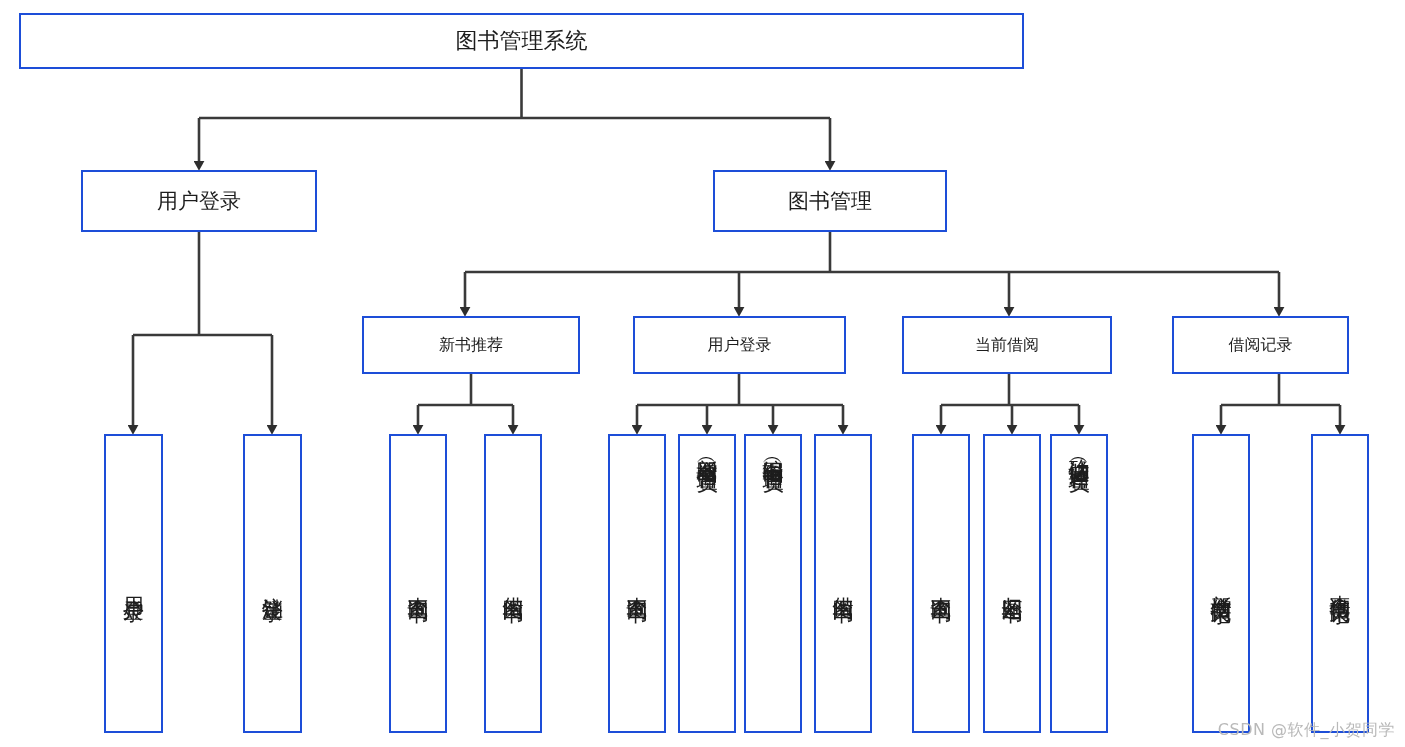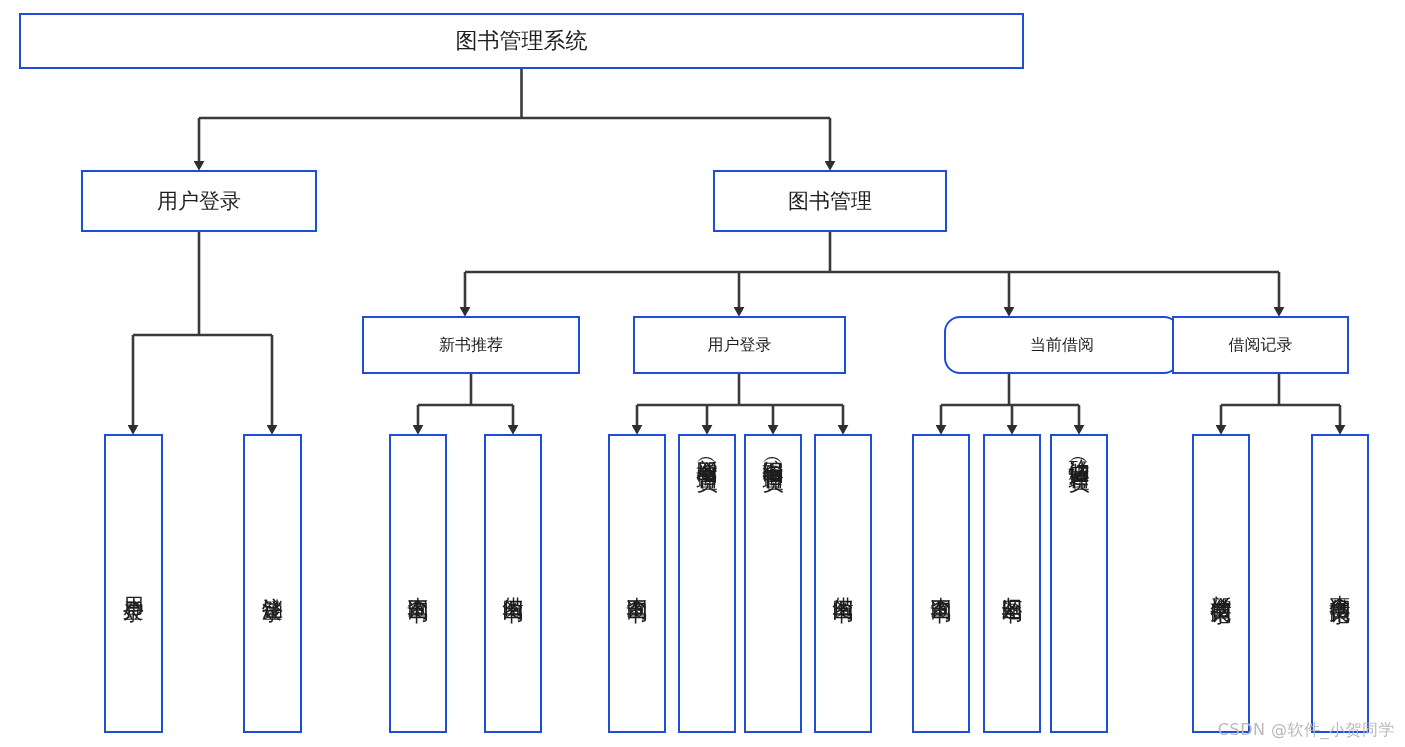--- a/index.html
+++ b/index.html
@@ -135,21 +135,21 @@
   <div class="node level1" style="left: 713px; top: 170px; width: 234px; height: 62px;">
     <span>图书管理</span>
   </div>
 
   <div class="node level2" style="left: 362px; top: 316px; width: 218px; height: 58px;">
     <span>新书推荐</span>
   </div>
   <div class="node level2" style="left: 633px; top: 316px; width: 213px; height: 58px;">
     <span>用户登录</span>
   </div>
-  <div class="node level2" style="left: 944px; top: 316px; width: 236px; height: 58px; border-radius: 16px;">
+  <div class="node level2" style="left: 902px; top: 316px; width: 210px; height: 58px;">
     <span>当前借阅</span>
   </div>
   <div class="node level2" style="left: 1172px; top: 316px; width: 177px; height: 58px;">
     <span>借阅记录</span>
   </div>
 
   <div class="node leaf align-center" style="left: 104px; top: 434px; width: 59px; height: 299px;">
     <span class="vtext">用户登录</span>
   </div>
   <div class="node leaf align-center" style="left: 243px; top: 434px; width: 59px; height: 299px;">

